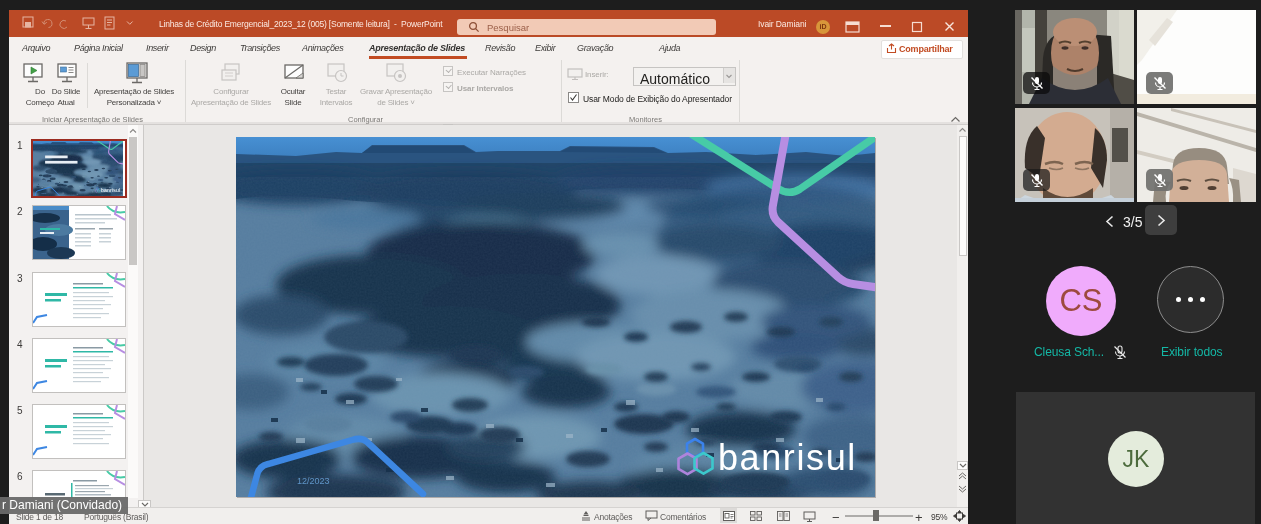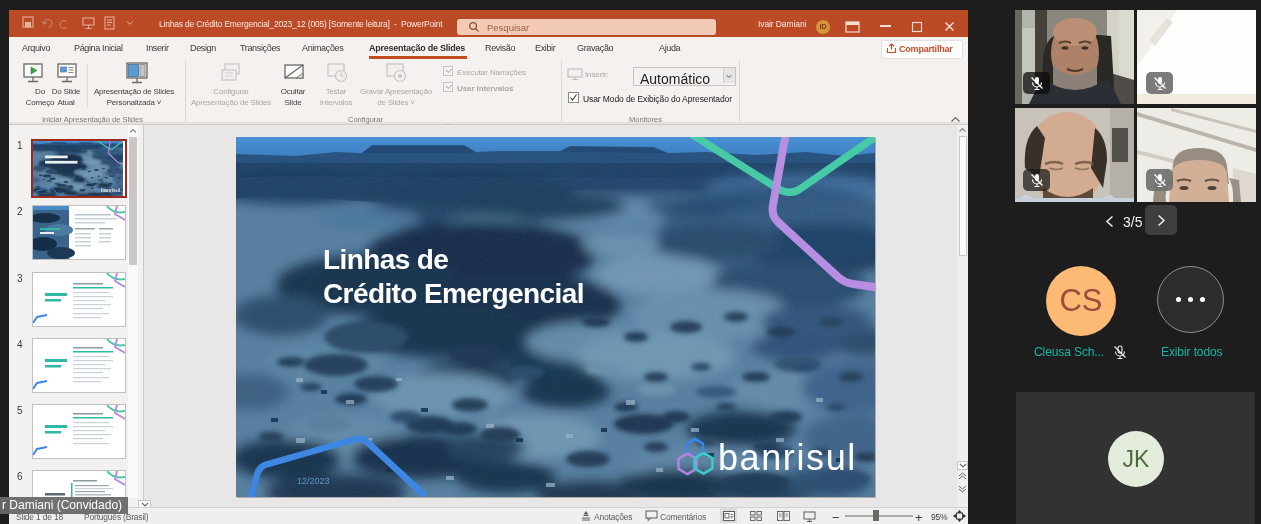--- a/index.html
+++ b/index.html
@@ -1,19 +1,19 @@
 <!DOCTYPE html>
 <html><head>
 <meta charset="utf-8">
 <style>
   html,body{margin:0;padding:0;}
   body{width:1261px;height:524px;background:#1d1d1d;overflow:hidden;position:relative;
        font-family:"Liberation Sans", sans-serif;}
   .abs{position:absolute;}
-  .tab{position:absolute;top:43px;font-size:9px;letter-spacing:-0.35px;color:#3d3b39;white-space:nowrap;}
+  .tab{position:absolute;top:43px;font-size:9px;letter-spacing:-0.35px;color:#3d3b39;white-space:nowrap;font-style:italic;}
   .vsep{position:absolute;width:1px;background:#dcdad7;top:60px;height:62px;}
   .glabel{position:absolute;top:115px;font-size:7.5px;color:#7a7875;white-space:nowrap;}
   .btxt{position:absolute;font-size:8px;letter-spacing:-0.2px;color:#444240;text-align:center;line-height:10.5px;white-space:nowrap;}
   .gray{color:#aba9a6;}
   .cbrow{position:absolute;font-size:8px;letter-spacing:-0.1px;color:#aba9a6;white-space:nowrap;}
   .cb{display:inline-block;width:8px;height:8px;border:1px solid #c6c4c2;background:#f6f4f2;margin-right:4px;vertical-align:-1px;position:relative;}
   .cb:after{content:"";position:absolute;left:1.5px;top:1px;width:4px;height:2.5px;border-left:1.2px solid #b4b2b0;border-bottom:1.2px solid #b4b2b0;transform:rotate(-50deg);}
   .sbt{position:absolute;font-size:8.5px;letter-spacing:-0.2px;color:#5f5d5b;white-space:nowrap;}
   .tnum{position:absolute;left:17px;font-size:10px;color:#3c3a38;}
   .thumb{position:absolute;left:32px;width:92px;height:53px;background:#fff;border:1px solid #c2c0be;overflow:hidden;}
@@ -456,21 +456,20 @@
 
   <g fill="none" stroke-linejoin="round">
     <path d="M459 302 l8 4.6 v9 l-8 4.6 -8 -4.6 v-9 Z" stroke="#3b82ec" stroke-width="2.6"></path>
     <path d="M451.5 316.5 l9 5.2 v10.2 l-9 5.2 -9 -5.2 v-10.2 Z" stroke="#ae84dc" stroke-width="2.6"></path>
     <path d="M467.5 316 l9 5.2 v10.2 l-9 5.2 -9 -5.2 v-10.2 Z" stroke="#3cc8cc" stroke-width="2.6"></path>
   </g>
   <text x="482" y="333" font-family="Liberation Sans, sans-serif" font-size="36" fill="#ffffff" letter-spacing="1.6">banrisul</text>
   <text x="61" y="347" font-family="Liberation Sans, sans-serif" font-size="9" fill="#5f95c8">12/2023</text>
   </g>
 </svg>
-<div class="abs" style="left:87px;top:106px;color:#fff;font-weight:bold;font-size:28px;line-height:34px;letter-spacing:-0.6px;">Linhas de<br>Crédito Emergencial</div>
 </div>
 
 <svg class="abs" style="left:958px;top:127px;" width="9" height="6" viewBox="0 0 9 6">
     <path d="M1.5 4.5 l3-3 3 3" stroke="#8a8886" stroke-width="1.1" fill="none"></path>
   </svg>
 <div class="abs" style="left:959px;top:136px;width:8px;height:120px;background:#fdfcfb;border:1px solid #c9c7c5;box-sizing:border-box;"></div>
 <div class="abs" style="left:957px;top:461px;width:11px;height:9px;background:#fdfcfb;border:1px solid #c9c7c5;box-sizing:border-box;"></div>
 <svg class="abs" style="left:959px;top:463px;" width="8" height="5" viewBox="0 0 8 5">
     <path d="M1 1 l3 3 3-3" stroke="#6b6966" stroke-width="1.1" fill="none"></path>
   </svg>
@@ -630,21 +629,21 @@
 
 <svg class="abs" style="left:1104px;top:215px;" width="12" height="13" viewBox="0 0 12 13">
   <path d="M8.5 1.5 L3 6.5 L8.5 11.5" stroke="#e8e8e8" stroke-width="1.6" fill="none"></path>
 </svg>
 <div class="abs" style="left:1123px;top:214px;color:#f0f0f0;font-size:14px;">3/5</div>
 <div class="abs" style="left:1145px;top:205px;width:32px;height:30px;border-radius:5px;background:#3e3e3e;"></div>
 <svg class="abs" style="left:1155px;top:214px;" width="12" height="13" viewBox="0 0 12 13">
   <path d="M3.5 1.5 L9 6.5 L3.5 11.5" stroke="#e8e8e8" stroke-width="1.6" fill="none"></path>
 </svg>
 
-<div class="abs" style="left:1046px;top:266px;width:70px;height:70px;border-radius:50%;background:#fdba74;color:#9d4a3e;font-size:31px;text-align:center;line-height:70px;">CS</div>
+<div class="abs" style="left:1046px;top:266px;width:70px;height:70px;border-radius:50%;background:#f0abfc;color:#9d4a3e;font-size:31px;text-align:center;line-height:70px;">CS</div>
 <div class="abs" style="left:1157px;top:266px;width:67px;height:67px;border-radius:50%;background:#2c2c2c;border:1px solid #8e8e8e;box-sizing:border-box;"></div>
 <div class="abs" style="left:1176px;top:297px;width:5px;height:5px;border-radius:50%;background:#fff;"></div>
 <div class="abs" style="left:1188px;top:297px;width:5px;height:5px;border-radius:50%;background:#fff;"></div>
 <div class="abs" style="left:1200px;top:297px;width:5px;height:5px;border-radius:50%;background:#fff;"></div>
 <div class="vlabel" style="left:1034px;top:345px;">Cleusa Sch...</div>
 <svg class="abs" style="left:1112px;top:344px;" width="16" height="16" viewBox="0 0 16 16">
   <rect x="6" y="2" width="4" height="7" rx="2" fill="none" stroke="#e8e8e8" stroke-width="1.1"></rect>
   <path d="M3.5 7.5 a4.5 4.5 0 0 0 9 0 M8 12 v2.5 M5.5 14.5 h5" stroke="#e8e8e8" stroke-width="1.1" fill="none"></path>
   <path d="M2.5 2.5 L13.5 13.5" stroke="#e8e8e8" stroke-width="1.3"></path>
 </svg>

